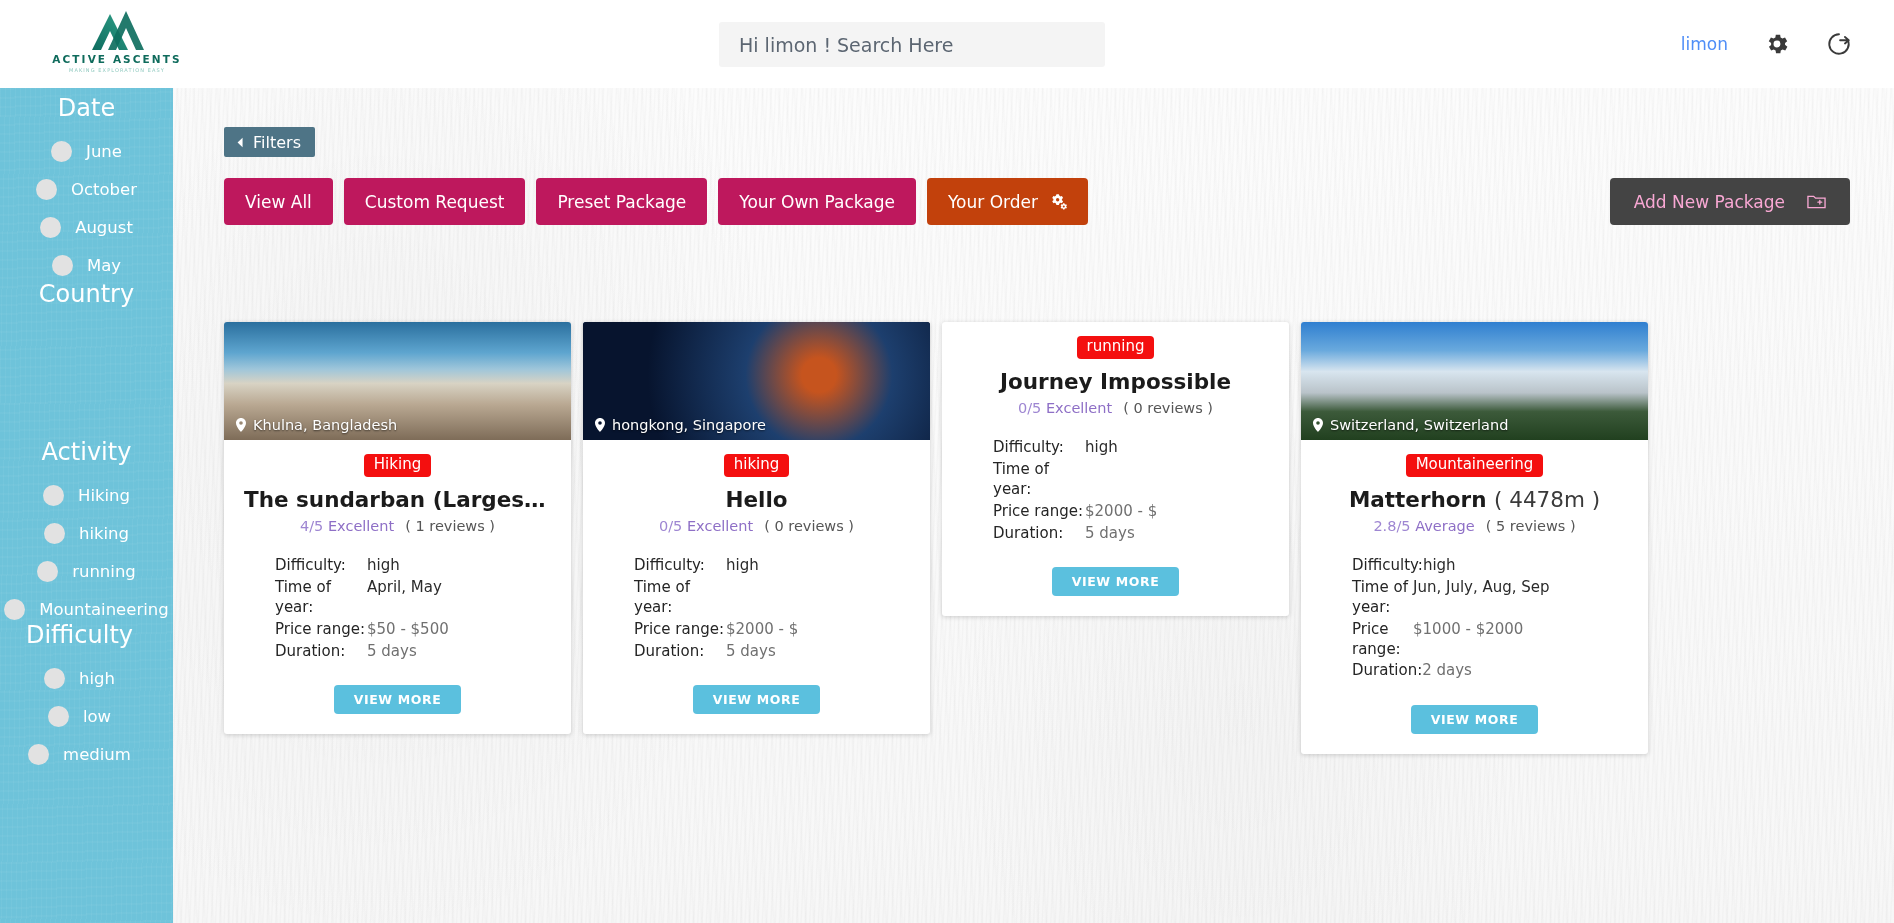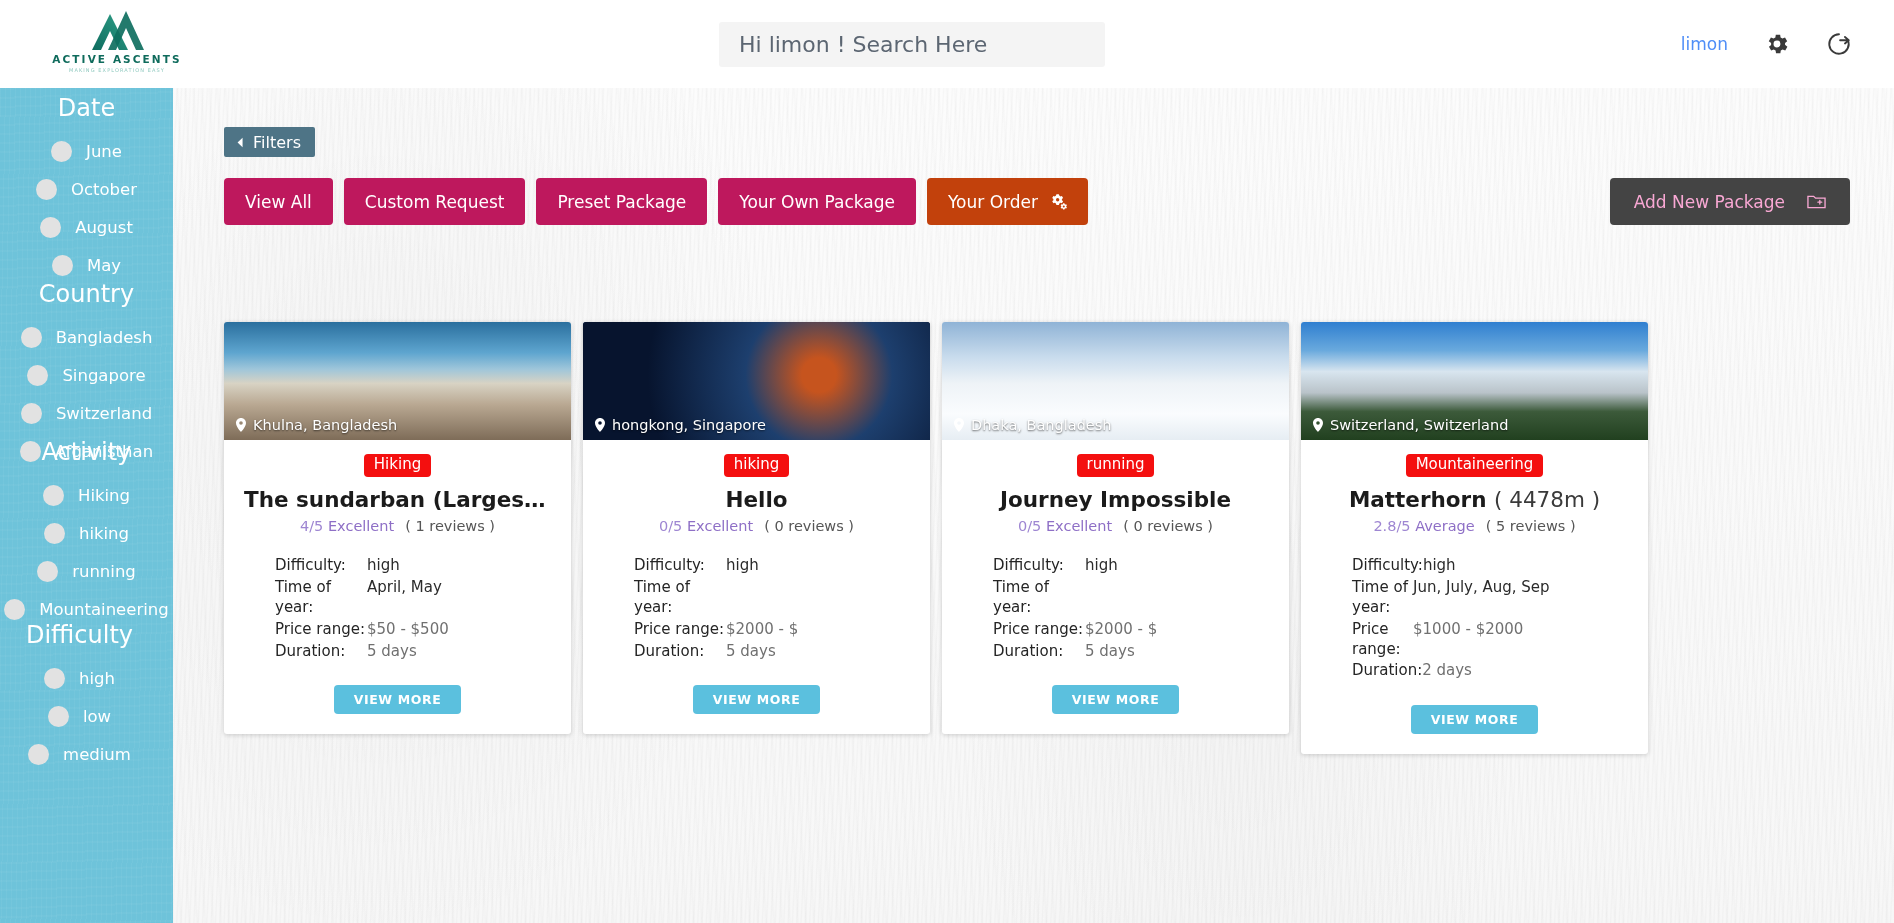--- a/index.html
+++ b/index.html
@@ -28,21 +28,21 @@
   }
   .logo-tag {
     font-size: 5px; letter-spacing: 1.1px; color: #8fc9bf;
     margin-top: 2px; font-family: "DejaVu Sans", sans-serif;
   }
   .search-box {
     position: absolute; left: 719px; top: 22px;
     width: 386px; height: 45px;
     background: #f4f4f4; border: none; border-radius: 3px;
     padding: 0 20px;
-    font-size: 22px; color: #555;
+    font-size: 19px; color: #555;
     font-family: "DejaVu Sans", sans-serif;
   }
   .search-box::placeholder { color: #5c6672; opacity: 1; }
   .hdr-right {
     position: absolute; right: 42px; top: 22px;
     display: flex; align-items: center; gap: 36px; height: 44px;
   }
   .hdr-user {
     font-size: 17px; color: #4f8ef7; text-decoration: none;
     font-family: "DejaVu Sans", sans-serif;
@@ -259,38 +259,20 @@
             <span class="filter-label">August</span>
           </div>
           <div class="filter-row">
             <span class="filter-dot"></span>
             <span class="filter-label">May</span>
           </div>
         </div>
       </div>
       <div class="filter-group" style="position: absolute; left: 0px; right: 0px; top: 192px;">
         <div class="filter-title">Country</div>
-        <div style="margin-top: 10px;">
-          <div class="filter-row">
-            <span class="filter-dot"></span>
-            <span class="filter-label">Bangladesh</span>
-          </div>
-          <div class="filter-row">
-            <span class="filter-dot"></span>
-            <span class="filter-label">Singapore</span>
-          </div>
-          <div class="filter-row">
-            <span class="filter-dot"></span>
-            <span class="filter-label">Switzerland</span>
-          </div>
-          <div class="filter-row">
-            <span class="filter-dot"></span>
-            <span class="filter-label">Afganisthan</span>
-          </div>
-        </div>
       </div>
       <div class="filter-group" style="position: absolute; left: 0px; right: 0px; top: 350px;">
         <div class="filter-title">Activity</div>
         <div style="margin-top: 10px;">
           <div class="filter-row">
             <span class="filter-dot"></span>
             <span class="filter-label">Hiking</span>
           </div>
           <div class="filter-row">
             <span class="filter-dot"></span>
@@ -416,28 +398,20 @@
             <span class="spec-k">Price range:</span>
             <span class="spec-v muted">$2000 - $</span>
           </div>
           <div class="spec-row">
             <span class="spec-k">Duration:</span>
             <span class="spec-v muted">5 days</span>
           </div>
         </div><button class="viewmore">VIEW MORE</button></div>
     </div>
     <div class="card">
-      <div class="card-photo" style="background-image:linear-gradient(#8fb3d6 0%, #c9dced 30%, #eef3f7 52%, #fafcfe 78%, #e6edf3 100%)">
-        <div class="card-loc">
-          <svg class="pin-icon" viewBox="0 0 10 14" fill="currentColor">
-            <path d="M5 0C2.2 0 0 2.2 0 5c0 3.7 5 9 5 9s5-5.3 5-9c0-2.8-2.2-5-5-5zm0 6.8A1.8 1.8 0 1 1 5 3.2a1.8 1.8 0 0 1 0 3.6z"></path>
-          </svg>
-          <span>Dhaka, Bangladesh</span>
-        </div>
-      </div>
       <div class="card-body"><span class="tag">running</span><div class="card-title"><span>Journey Impossible</span></div><div class="card-rating"><span class="score">0/5</span> <span>Excellent</span><span class="rev">( 0 reviews )</span></div><div class="specs">
           <div class="spec-row">
             <span class="spec-k">Difficulty:</span>
             <span class="spec-v">high</span>
           </div>
           <div class="spec-row">
             <span class="spec-k">Time of year:</span>
             <span class="spec-v"></span>
           </div>
           <div class="spec-row">

